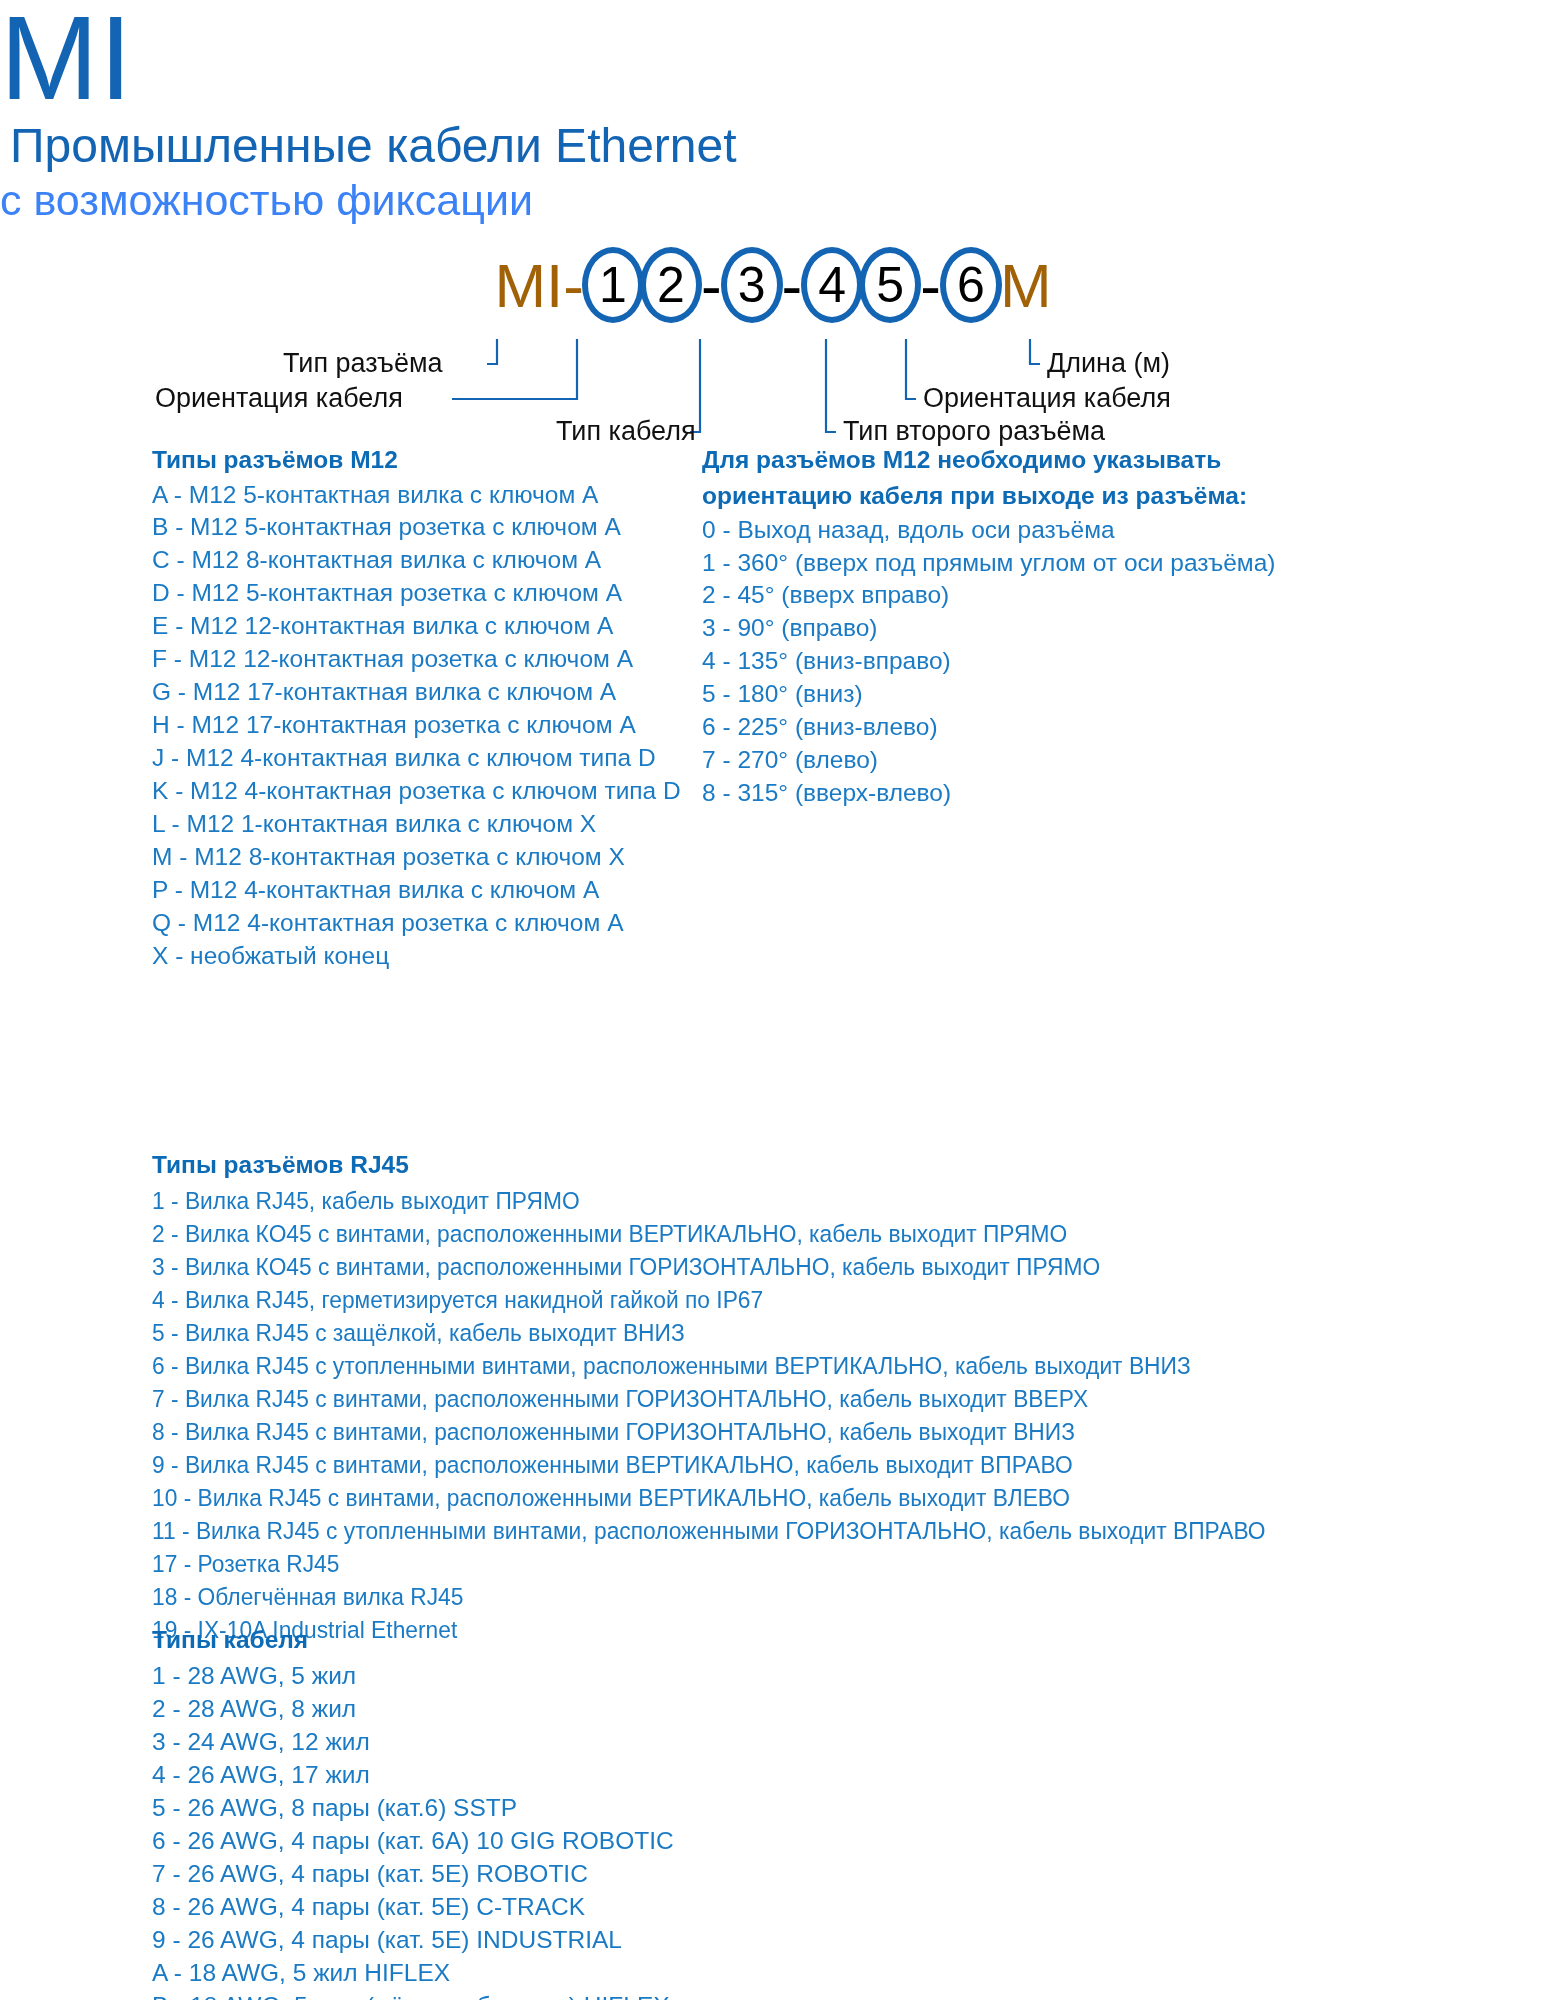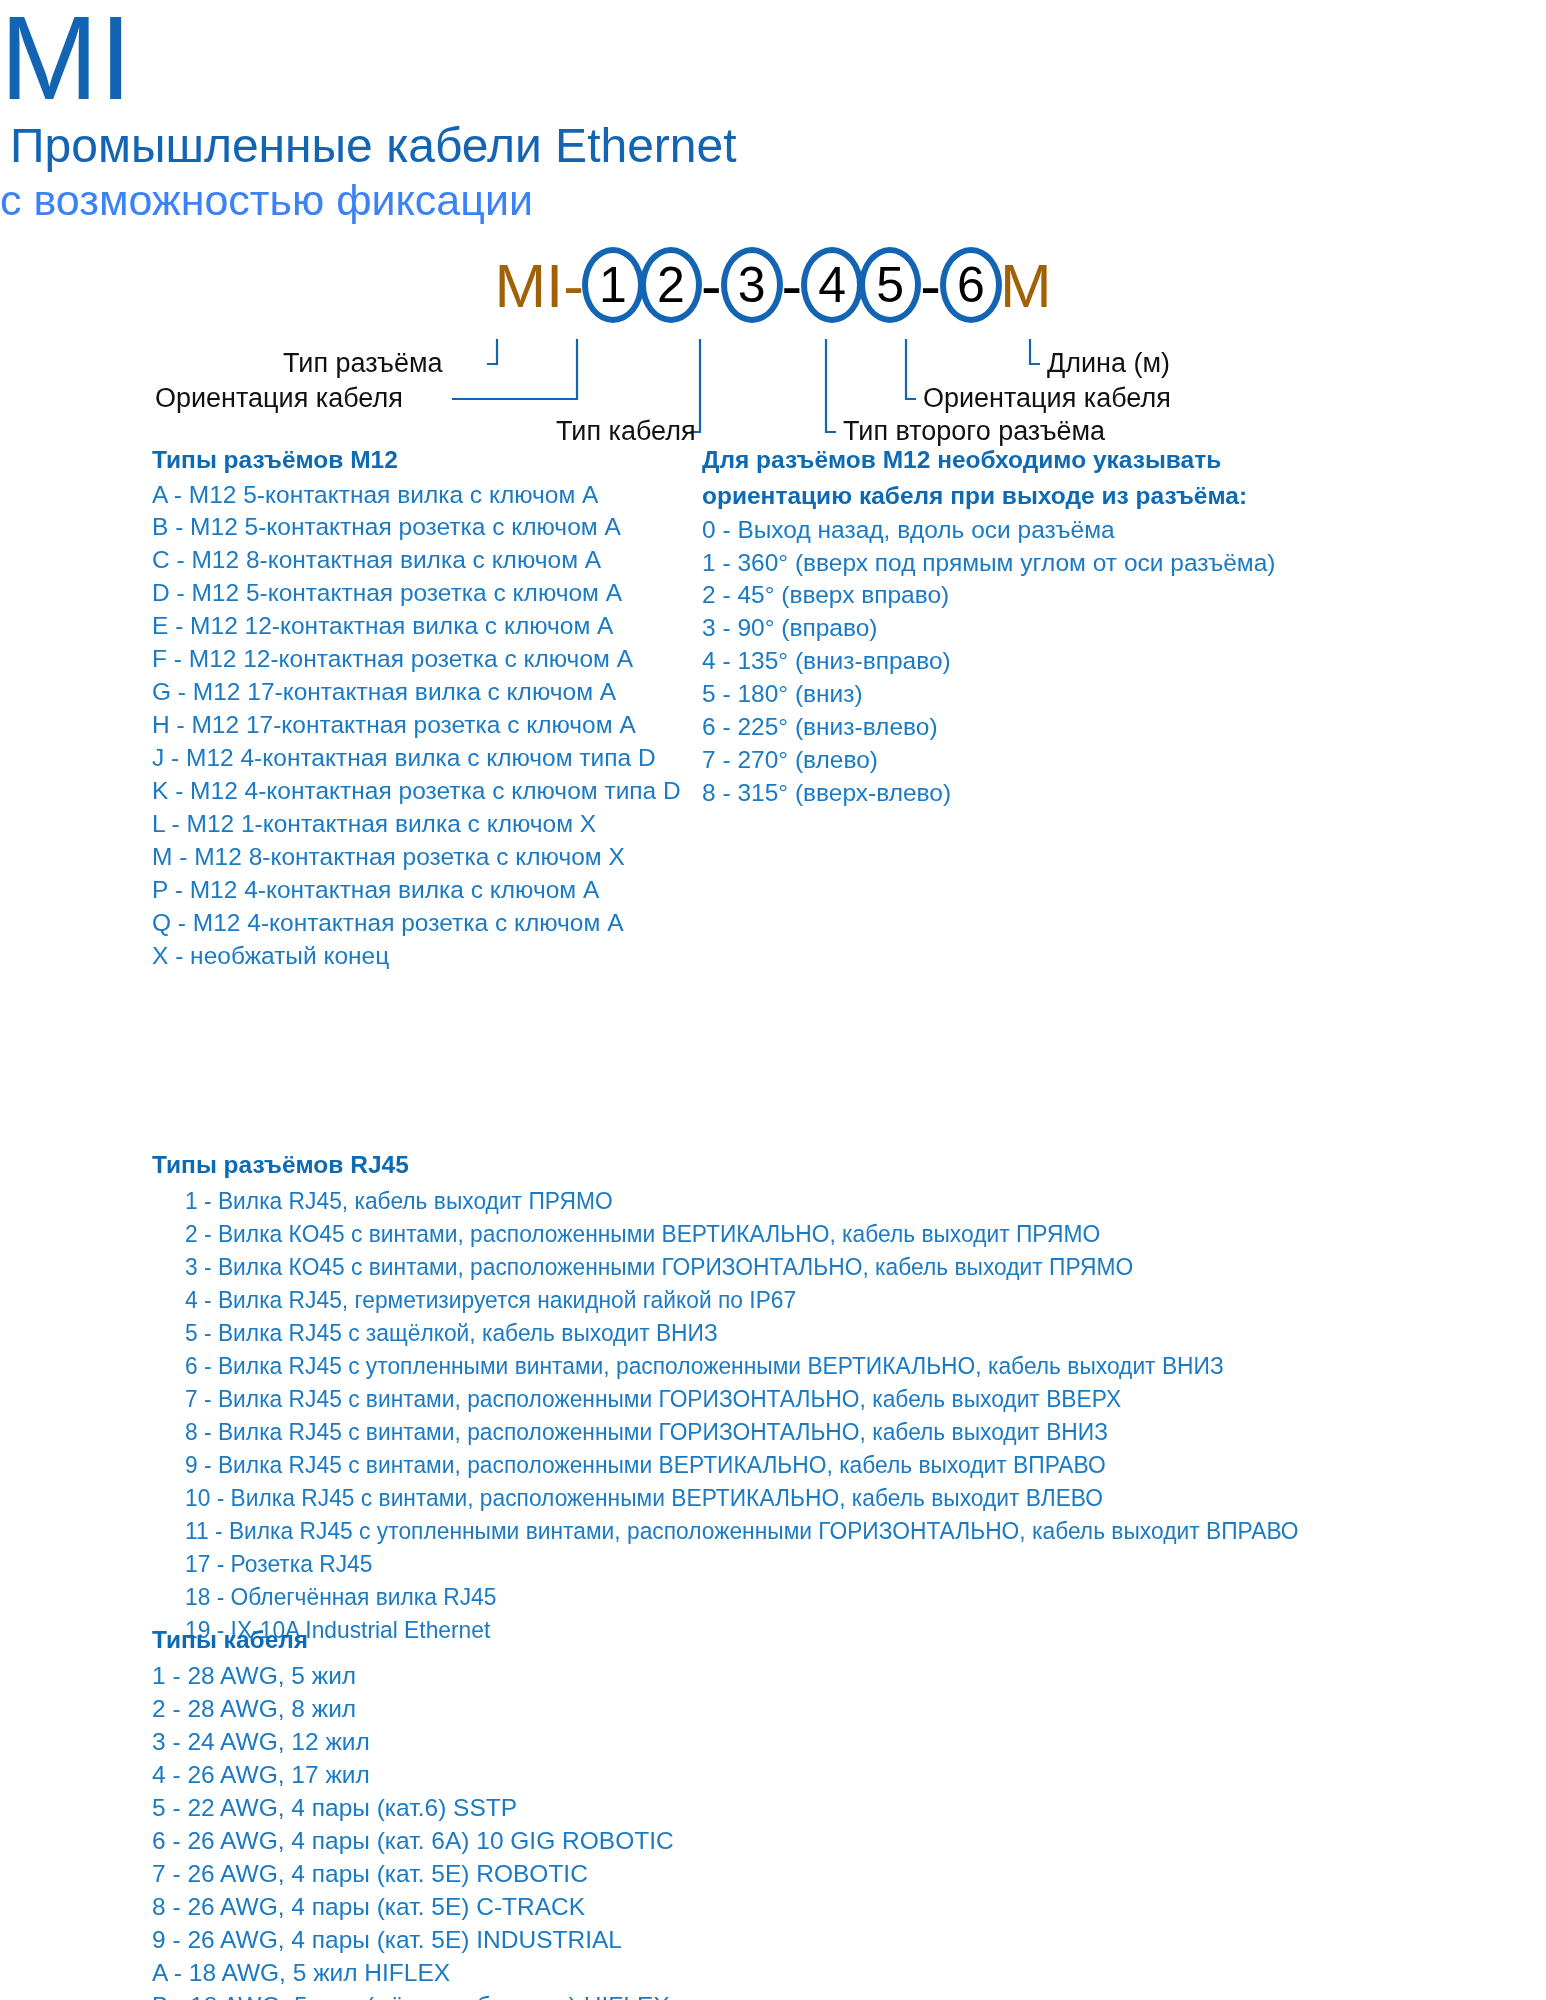--- a/index.html
+++ b/index.html
@@ -142,21 +142,20 @@
   }
   .block-rj45 h3.sec-head,
   .block-cable h3.sec-head {
     font-size: 24.5px;
   }
   .block-rj45 .item {
     font-size: 24.5px;
     line-height: 1.35;
     font-family: "Liberation Sans Narrow", "Liberation Sans", sans-serif;
     transform-origin: left center;
-    margin-left: 33px;
   }
   .block-cable .item {
     font-size: 24.5px;
     line-height: 1.35;
   }
   .narrow {
     display: inline-block;
     transform: scaleX(0.93);
     transform-origin: left center;
   }
@@ -263,21 +262,21 @@
     <div class="item"><span class="narrow">18 - Облегчённая вилка RJ45</span></div>
     <div class="item"><span class="narrow">19 - IX-10A Industrial Ethernet</span></div>
   </div>
 
   <div class="block-cable">
     <h3 class="sec-head">Типы кабеля</h3>
     <div class="item">1 - 28 AWG, 5 жил</div>
     <div class="item">2 - 28 AWG, 8 жил</div>
     <div class="item">3 - 24 AWG, 12 жил</div>
     <div class="item">4 - 26 AWG, 17 жил</div>
-    <div class="item">5 - 22 AWG, 4 пары (кат.6) SSTP</div>
+    <div class="item">5 - 26 AWG, 8 пары (кат.6) SSTP</div>
     <div class="item">6 - 26 AWG, 4 пары (кат. 6A) 10 GIG ROBOTIC</div>
     <div class="item">7 - 26 AWG, 4 пары (кат. 5E) ROBOTIC</div>
     <div class="item">8 - 26 AWG, 4 пары (кат. 5E) C-TRACK</div>
     <div class="item">9 - 26 AWG, 4 пары (кат. 5E) INDUSTRIAL</div>
     <div class="item">A - 18 AWG, 5 жил HIFLEX</div>
     <div class="item">B - 18 AWG, 5 жил (жёлтая оболочка) HIFLEX</div>
 
   </div>
 
 </div>

